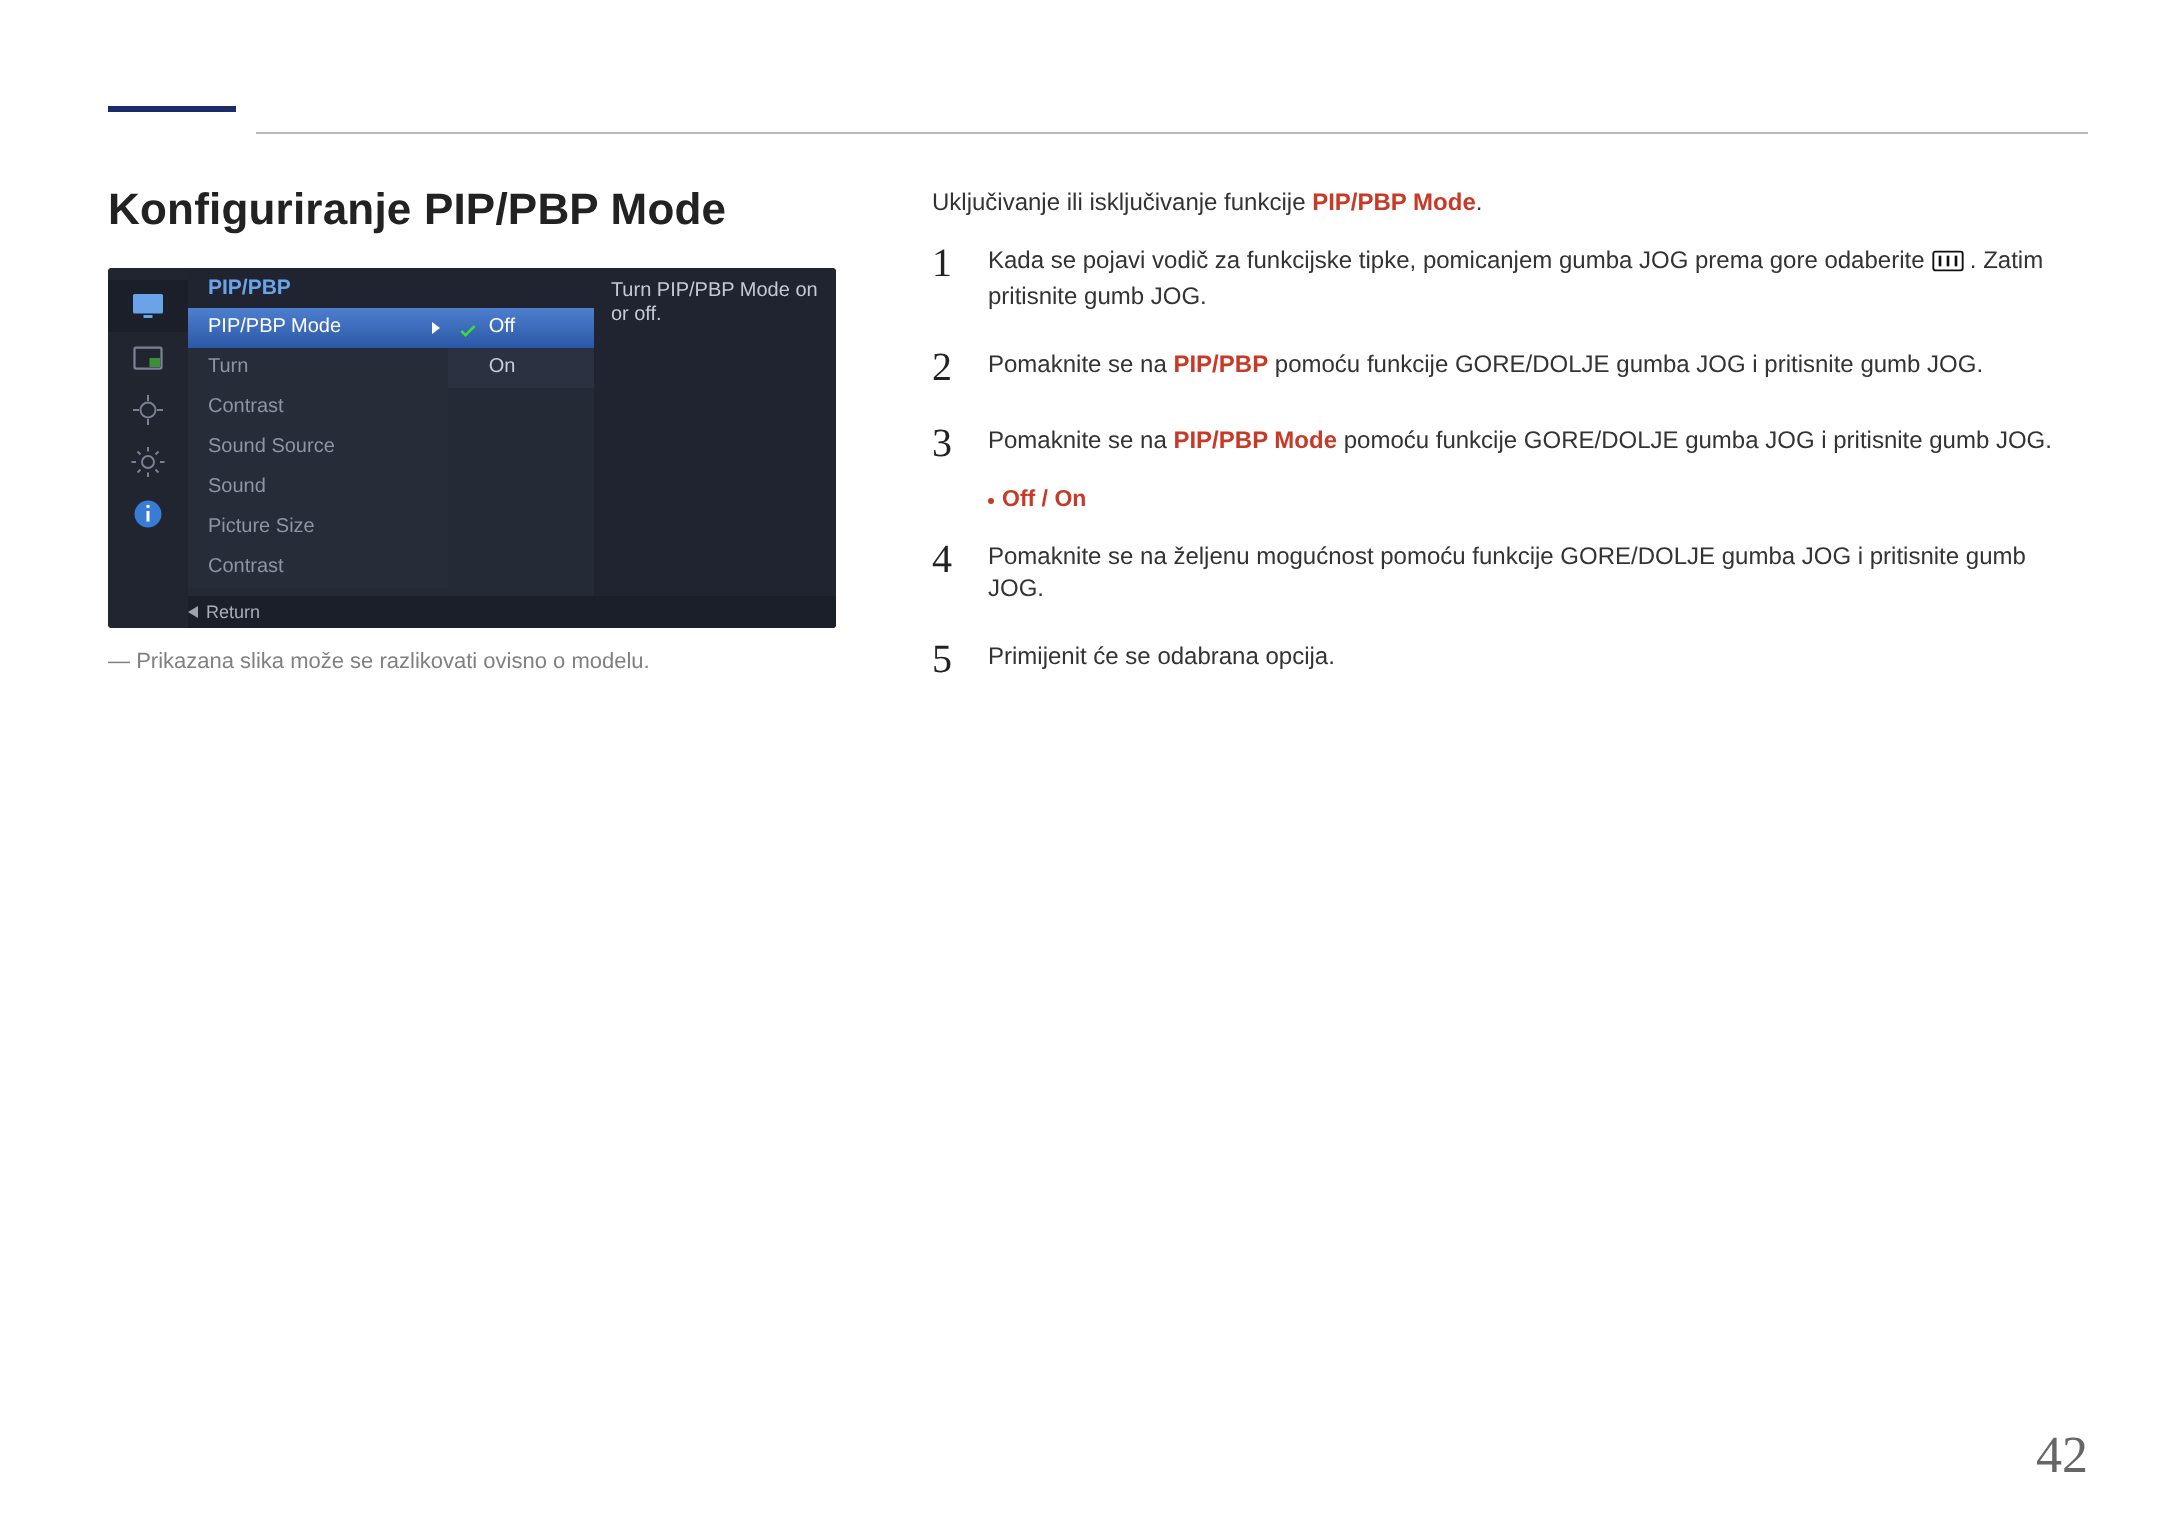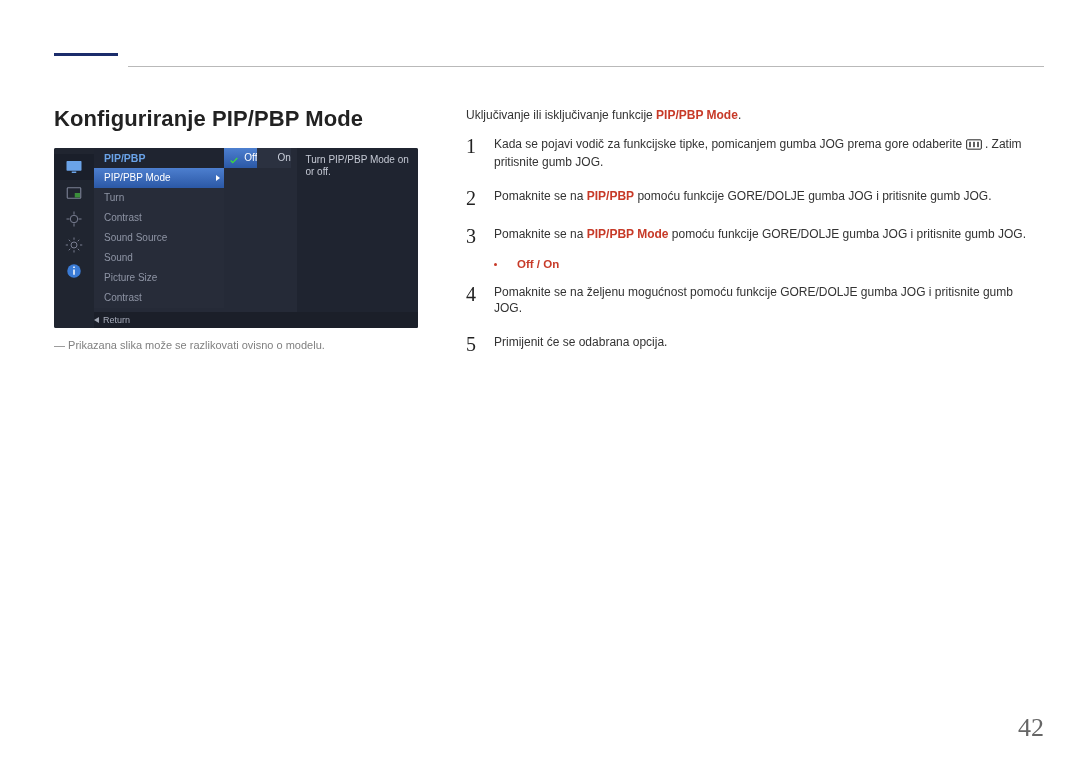--- a/index.html
+++ b/index.html
@@ -1,56 +1,56 @@
 <!DOCTYPE html>
 <html><head>
 <meta charset="utf-8">
 <style>
   * { box-sizing: border-box; margin: 0; padding: 0; }
   html, body { width: 1080px; height: 763px; background: #fff; font-family: "Segoe UI", Arial, sans-serif; color: #111; }
   .page { position: relative; width: 1080px; height: 763px; padding: 52px 36px 28px 54px; }
   .top-accent { position: absolute; left: 54px; top: 53px; width: 64px; height: 3px; background: #1b2c6b; }
   .top-rule { position: absolute; left: 128px; right: 36px; top: 66px; height: 1px; background: #b9b9b9; }
-  .content { display: flex; gap: 48px; margin-top: 54px; }
+  .content { display: flex; gap: 48px; margin-top: 40px; }
   .left-col { width: 364px; flex: 0 0 364px; }
   .right-col { flex: 1 1 auto; padding-top: 2px; }
   h2.section-title { font-size: 22px; font-weight: 600; color: #222; margin-bottom: 16px; letter-spacing: 0.1px; }
 
   
   .osd { width: 364px; height: 180px; background: #252a37; border-radius: 2px; display: flex; position: relative; overflow: hidden; }
   .osd-sidebar { width: 40px; background: #202530; display: flex; flex-direction: column; padding-top: 6px; }
   .osd-sidebar .sicon { width: 40px; height: 26px; display: flex; align-items: center; justify-content: center; }
   .osd-sidebar .sicon svg { width: 18px; height: 18px; }
   .osd-sidebar .sicon.active { background: #1a1f2a; }
   .osd-main { width: 164px; display: flex; flex-direction: column; font-size: 10px; }
   .osd-title { height: 20px; line-height: 20px; padding-left: 10px; color: #6aa3e8; font-size: 10.5px; font-weight: 600; background: #1f2430; }
   .osd-row { height: 20px; line-height: 20px; padding-left: 10px; color: #8e94a4; background: #272c39; }
   .osd-row.sel { background: linear-gradient(#4d7fcf, #2b58a6); color: #fff; position: relative; }
   .osd-row.sel::after { content: ""; position: absolute; right: 4px; top: 50%; transform: translateY(-50%); border-left: 4px solid #fff; border-top: 3px solid transparent; border-bottom: 3px solid transparent; }
-  .osd-values { width: 92px; display: flex; font-size: 10px; }
+  .osd-values { width: 92px; display: flex; flex-direction: column; font-size: 10px; }
   .osd-values .spacer { height: 20px; background: #1f2430; }
   .osd-val { height: 20px; line-height: 20px; padding-left: 20px; color: #c8cdd9; background: #2b3140; position: relative; }
   .osd-val.selected { background: linear-gradient(#4d7fcf, #2b58a6); color: #fff; }
   .osd-val.selected::before { content: ""; position: absolute; left: 6px; top: 50%; width: 8px; height: 8px; transform: translateY(-50%); background: none; }
   .osd-val.selected .check { position: absolute; left: 5px; top: 50%; transform: translateY(-55%); width: 10px; height: 10px; }
   .osd-help { flex: 1 1 auto; background: #1f2430; color: #c5c9d4; font-size: 10px; padding: 6px 8px; line-height: 12px; }
   .osd-footer { position: absolute; bottom: 0; right: 0; height: 16px; width: calc(100% - 40px); background: #1b1f29; color: #a8adbb; font-size: 9px; display: flex; align-items: center; justify-content: flex-start; padding-right: 8px; gap: 4px; }
   .osd-footer .tri { width: 0; height: 0; border-right: 5px solid #9ea3b0; border-top: 3px solid transparent; border-bottom: 3px solid transparent; }
 
   .footnote { font-size: 11px; color: #808080; margin-top: 10px; line-height: 14px; }
   .footnote .dash { color: #808080; }
 
   .intro { font-size: 12px; color: #333; margin-bottom: 14px; }
   .hl { color: #c73a28; font-weight: 600; }
   .steps { display: flex; flex-direction: column; gap: 18px; }
   .step { display: flex; gap: 14px; align-items: flex-start; font-size: 12px; color: #333; line-height: 16px; }
   .step .num { font-family: Georgia, "Times New Roman", serif; font-size: 20px; font-weight: 400; color: #222; width: 14px; flex: 0 0 14px; line-height: 20px; }
   .menu-glyph { display: inline-block; vertical-align: -2px; }
   .menu-glyph svg { width: 16px; height: 11px; }
-  .bullet-line { display: flex; align-items: center; gap: 20px; font-size: 11.5px; }
+  .bullet-line { display: flex; align-items: center; gap: 4px; font-size: 11.5px; }
   .bullet-line .dot { width: 3px; height: 3px; background: #c73a28; border-radius: 50%; }
   .substep { margin-left: 28px; margin-top: -6px; margin-bottom: -4px; }
 
   .page-number { position: absolute; right: 36px; bottom: 20px; font-family: Georgia, "Times New Roman", serif; font-size: 26px; color: #666; }
 </style>
 </head>
 <body>
 
 <div class="page">
   <div class="top-accent"></div>

